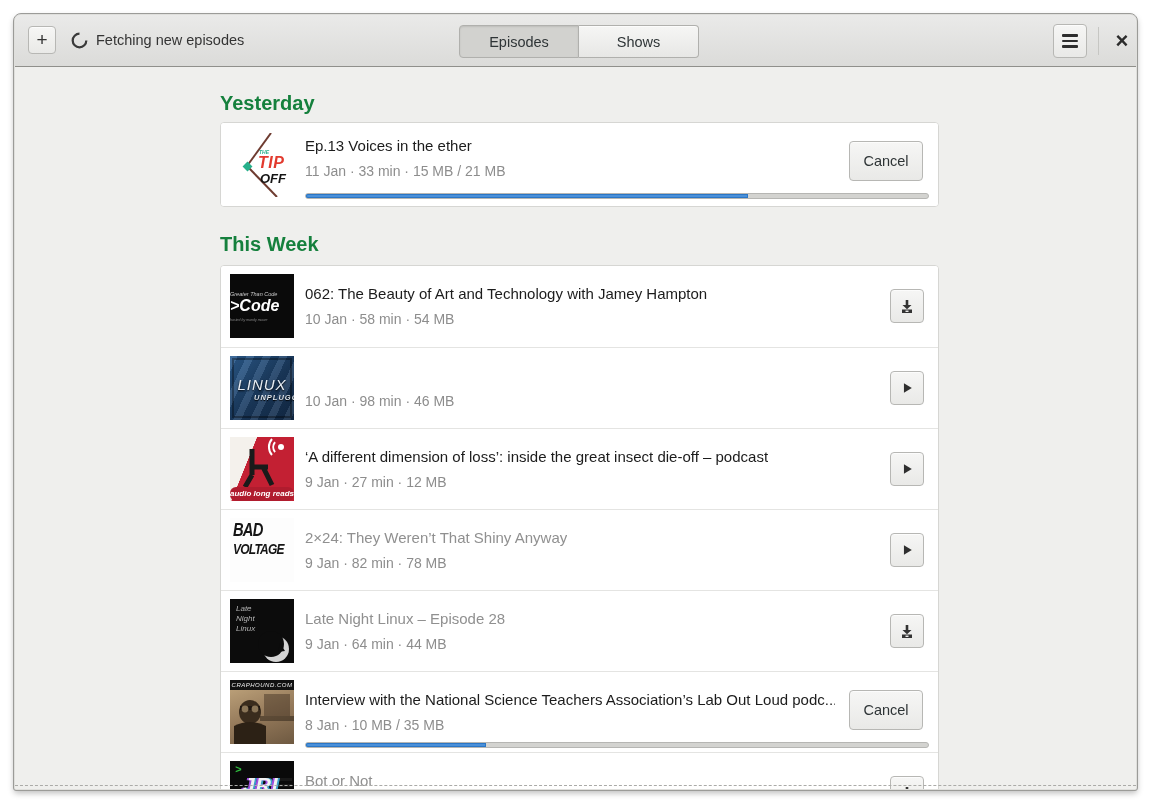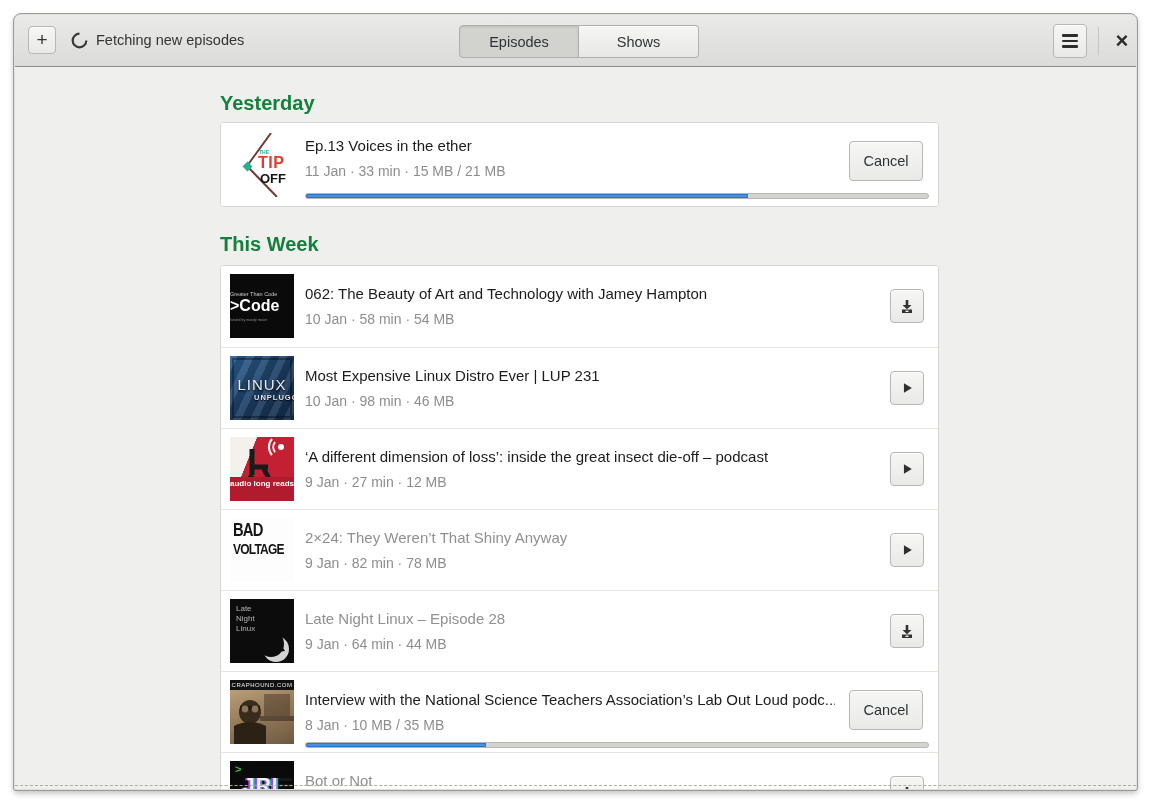--- a/index.html
+++ b/index.html
@@ -38,21 +38,21 @@
     font-size:22px; font-weight:bold; color:#2c2c2c; }
 
   
   .content { position:absolute; left:0; top:52px; width:100%; bottom:0; background:#efefed; overflow:hidden; }
   .section-title { position:absolute; left:205px; font-size:20px; font-weight:bold; color:#15803d; }
   .card { position:absolute; left:205px; width:719px; background:#fff;
     border:1px solid #d6d6d3; border-radius:4px; overflow:hidden; }
 
   .row { position:relative; height:81px; background:#fff; }
   .row + .row { border-top:1px solid #e4e4e2; }
-  .cover { position:absolute; left:9px; top:8px; width:64px; height:64px; overflow:hidden; }
+  .cover { position:absolute; left:9px; top:8px; width:64px; height:64px; overflow:hidden;font-style:italic; }
   .ep-title { position:absolute; left:84px; top:19px; font-size:15px; color:#1c1c1c;
     white-space:nowrap; max-width:530px; overflow:hidden; }
   .ep-meta { position:absolute; left:84px; top:45px; font-size:14px; color:#8d8d8d; white-space:nowrap; }
   .row.played .ep-title { color:#909090; }
 
   .icon-btn { position:absolute; right:14px; top:23px; width:34px; height:34px;
     display:flex; align-items:center; justify-content:center;
     background:linear-gradient(#f6f6f5,#e9e9e7); border:1px solid #b7b7b4; border-radius:4px;
     box-shadow:inset 0 1px rgba(255,255,255,.65); }
   .text-btn { position:absolute; right:15px; width:74px; height:40px;
@@ -94,22 +94,22 @@
     background:repeating-linear-gradient(115deg, rgba(255,255,255,.09) 0 7px, rgba(0,0,0,.12) 7px 15px); }
   .cov-lup .frame { position:absolute; inset:2px; border:2px solid rgba(0,0,0,.35); }
   .cov-lup .l-1 { left:0; right:0; top:20px; text-align:center; font-size:15px; color:#e8eef5;
     letter-spacing:1px; text-shadow:0 1px 2px #000; }
   .cov-lup .l-2 { left:0; right:0; top:37px; text-align:center; font-size:7.5px; font-weight:bold;
     color:#dfe6ee; letter-spacing:1px; text-shadow:0 1px 1px #000;margin-left:24px; }
 
   .cov-alr { background:#c32033; }
   .cov-alr .wedge { position:absolute; inset:0;
     background:linear-gradient(112deg,#f4f1ec 30%,rgba(244,241,236,0) 30.5%); }
-  .cov-alr .band { position:absolute; left:0; right:0; bottom:0; height:24px; background:#b01c2e;
-    text-align:center; font-size:8px; font-weight:bold; color:#fff; line-height:13px; }
+  .cov-alr .band { position:absolute; left:0; right:0; bottom:0; height:14px; background:#b01c2e;
+    text-align:center; font-size:8px; font-weight:bold; color:#fff; line-height:13px;border-radius:6px; }
   .cov-alr svg { position:absolute; left:0; top:0; }
 
   .cov-bv { background:#fdfdfd; }
   .cov-bv .b-1 { left:3px; top:2px; font-size:18px; font-weight:900; color:#151515;
     transform:scaleX(.82); transform-origin:left; letter-spacing:-1px; }
   .cov-bv .b-2 { left:3px; top:22px; font-size:15px; font-weight:900; color:#151515;
     transform:scaleX(.80); transform-origin:left; letter-spacing:-1px; }
 
   .cov-lnl { background:#0c0c0c; }
   .cov-lnl .n { left:6px; font-size:8px; color:#b5b5b5; }
@@ -202,21 +202,20 @@
         </button>
       </div>
 
       <div class="row">
         <div class="cover cov-lup">
           <div class="stripes"></div>
           <div class="frame"></div>
           <span class="cov-text l-1">LINUX</span>
           <span class="cov-text l-2">UNPLUGGED</span>
         </div>
-        <div class="ep-title">Most Expensive Linux Distro Ever | LUP 231</div>
         <div class="ep-meta">10 Jan · 98 min · 46 MB</div>
         <button class="icon-btn">
           <svg width="14" height="14" viewBox="0 0 16 16">
             <path d="M4.5 2.5v11l9-5.5z" fill="#2f2f2f"></path>
           </svg>
         </button>
       </div>
 
       <div class="row">
         <div class="cover cov-alr">

